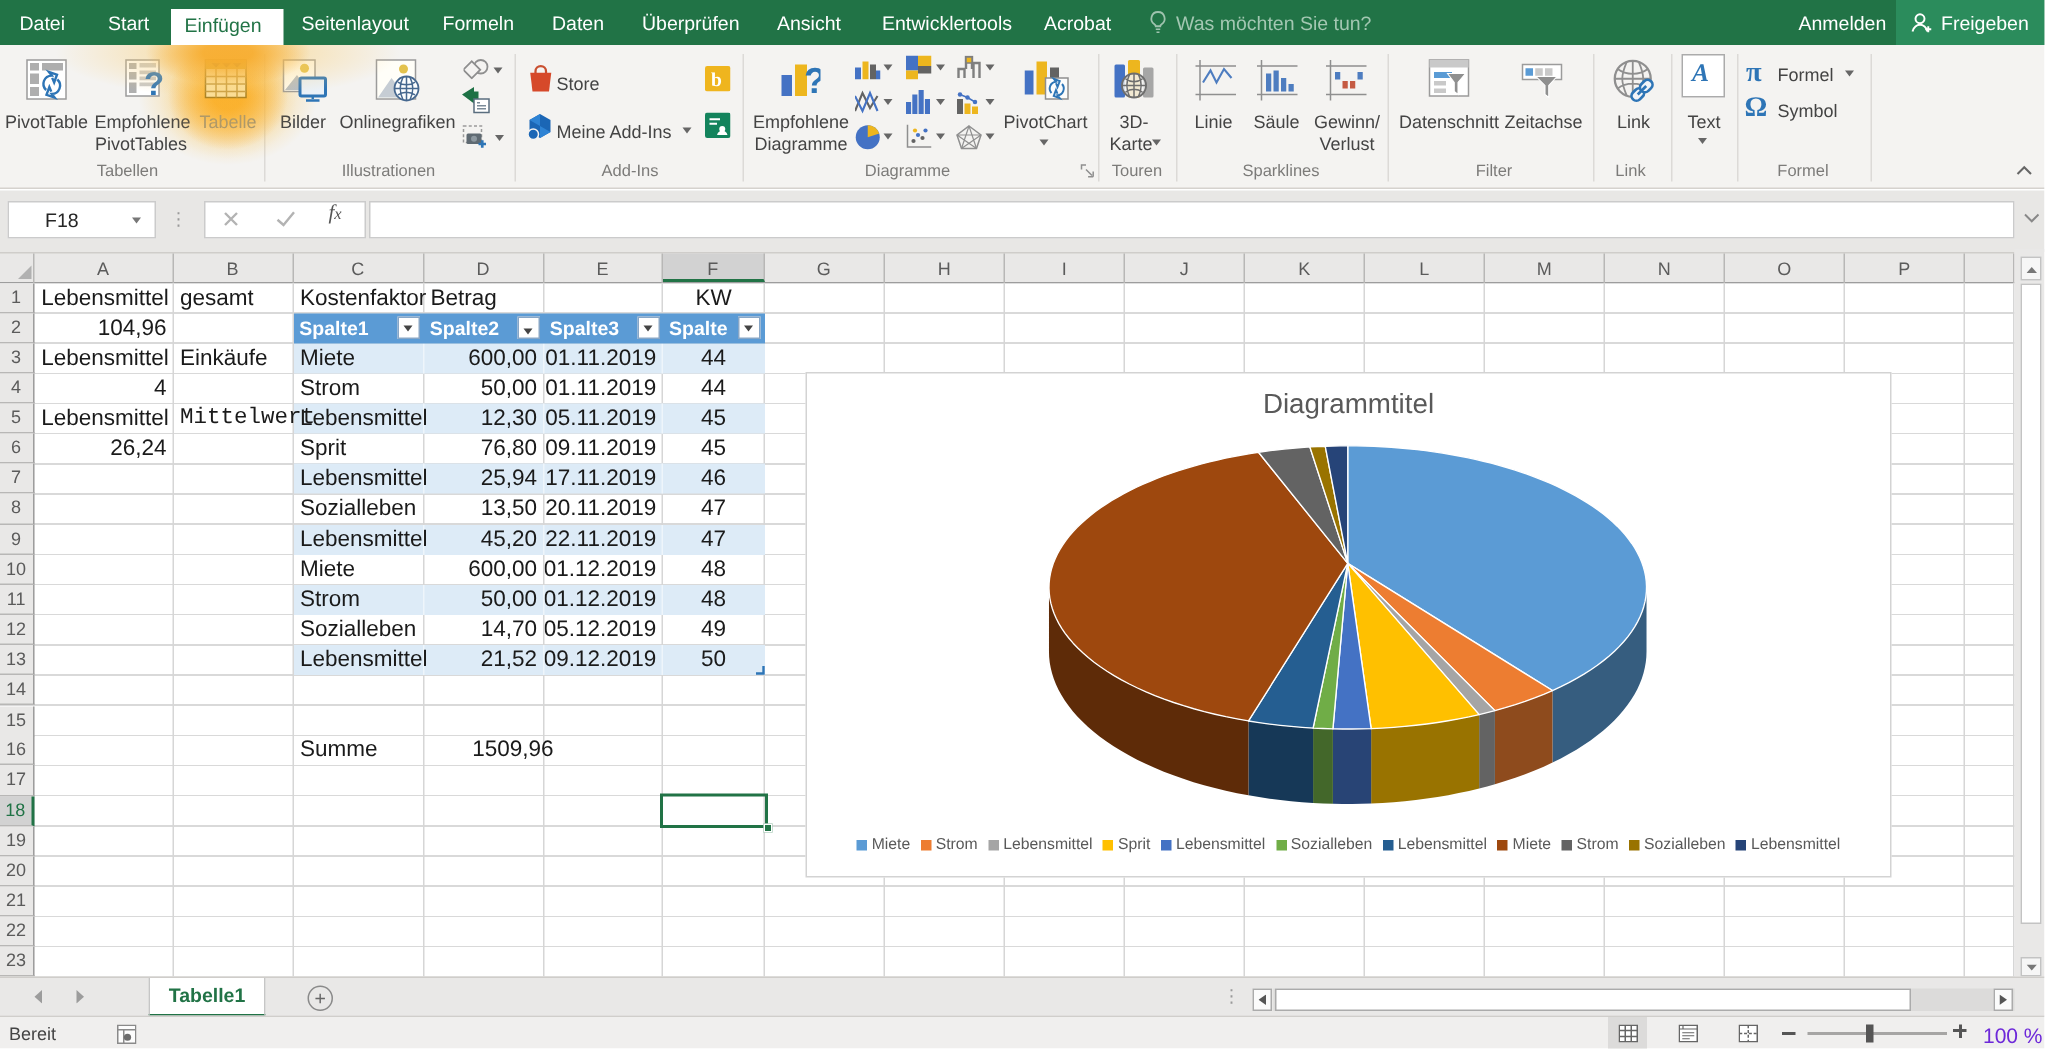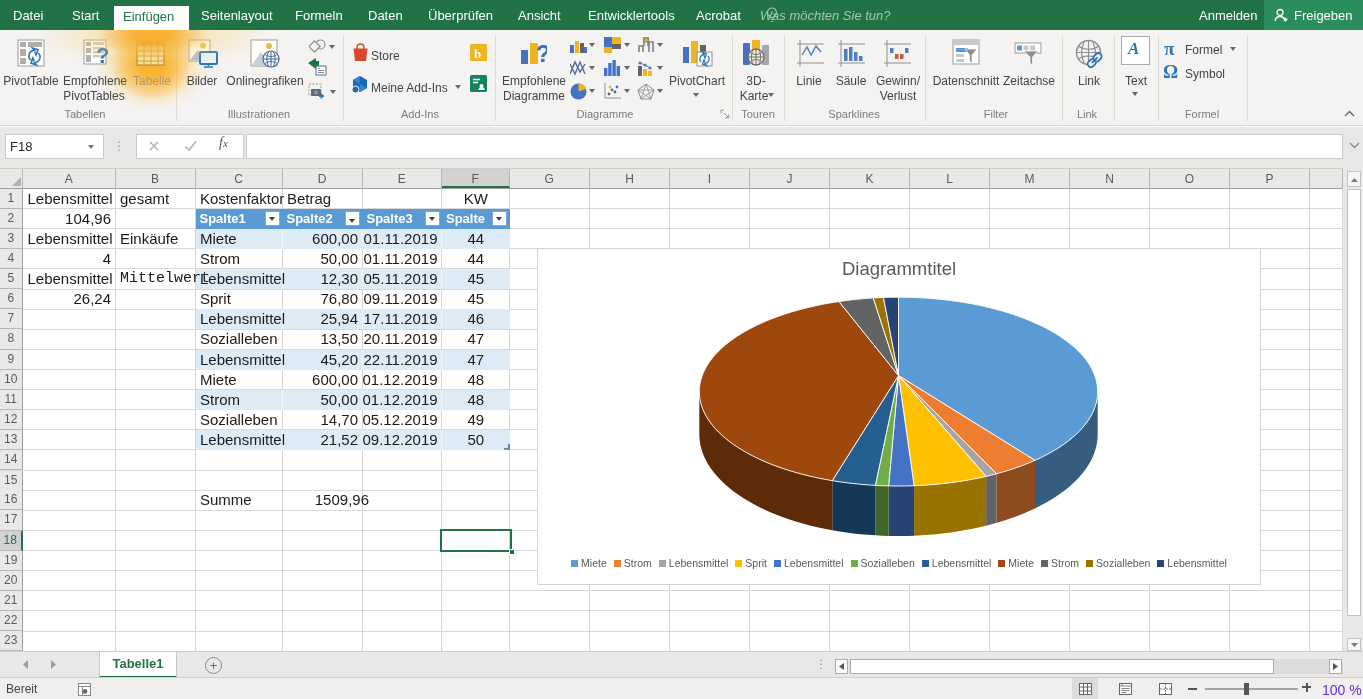--- a/index.html
+++ b/index.html
@@ -33,21 +33,21 @@
 <div class="tab" style="left:295px;">Formeln</div>
 <div class="tab" style="left:368px;">Daten</div>
 <div class="tab" style="left:428px;">Überprüfen</div>
 <div class="tab" style="left:518px;">Ansicht</div>
 <div class="tab" style="left:588px;">Entwicklertools</div>
 <div class="tab" style="left:696px;">Acrobat</div>
 <svg class="abs" style="left:765px;top:7px;" width="14" height="16" viewBox="0 0 14 16">
       <path d="M7 1a4.4 4.4 0 0 1 2.4 8.1c-.6.4-.9.9-.9 1.4H5.5c0-.5-.3-1-.9-1.4A4.4 4.4 0 0 1 7 1z" fill="none" stroke="#9fc3ae" stroke-width="1.2"></path>
       <path d="M5.5 12.5h3M6 14.5h2" stroke="#9fc3ae" stroke-width="1.1"></path>
     </svg>
-<div class="tab" style="left:760px;color:#a3c7b2;font-style:italic;">Was möchten Sie tun?</div>
+<div class="tab" style="left:784px;color:#a3c7b2;">Was möchten Sie tun?</div>
 <div class="tab" style="left:1199px;">Anmelden</div>
 <div class="abs" style="left:1264px;top:0;width:99px;height:30px;background:#2b8c5c;"></div>
 <svg class="abs" style="left:1273px;top:7px;" width="17" height="17" viewBox="0 0 17 17">
       <circle cx="7" cy="5.5" r="3" fill="none" stroke="#fff" stroke-width="1.3"></circle>
       <path d="M2 14c.6-3 3-4.5 5-4.5s4.4 1.5 5 4.5" fill="none" stroke="#fff" stroke-width="1.3"></path>
       <path d="M12.5 10.5v4M10.5 12.5h4" stroke="#fff" stroke-width="1.3"></path>
     </svg>
 <div class="tab" style="left:1294px;">Freigeben</div>
 </div>
 <div id="ribbon" class="abs">
@@ -313,21 +313,21 @@
 <div class="btnlabel" style="left:1185px;top:13px;width:50px;text-align:left">Formel</div>
 <div class="rdarr" style="left:1230px;top:17px"></div>
 <div class="abs" style="left:1163px;top:31px;font-size:19px;font-weight:bold;color:#2e75b6;font-family:'Liberation Serif',serif;">Ω</div>
 <div class="btnlabel" style="left:1185px;top:37px;width:50px;text-align:left">Symbol</div>
 <svg class="abs" style="left:1344px;top:80px" width="11" height="7" viewBox="0 0 11 7">
       <path d="M1 6l4.5-4.5L10 6" fill="none" stroke="#666" stroke-width="1.4"></path>
     </svg>
 </div>
 <div id="glow" class="abs" style="left:32px;top:30px;width:240px;height:100px;pointer-events:none;background:radial-gradient(ellipse 55px 22px at 120px 5px, rgba(247,170,42,0.85) 0 30%, rgba(247,170,42,0) 100%),radial-gradient(ellipse 115px 30px at 120px 5px, rgba(250,205,110,0.7), rgba(250,205,110,0) 100%),radial-gradient(ellipse 46px 40px at 120px 36px, rgba(252,184,50,0.3) 0 20%, rgba(252,184,50,0) 100%);"></div>
 <div id="fxbar" class="abs">
-<div class="abs" style="left:5px;top:7px;width:99px;height:25px;background:#fff;border:1px solid #cbcbcb;font-size:13px;color:#262626;line-height:24px;padding-left:4px;">F18</div>
+<div class="abs" style="left:5px;top:7px;width:99px;height:25px;background:#fff;border:1px solid #cbcbcb;font-size:13px;color:#262626;line-height:24px;padding-left:24px;">F18</div>
 <div class="rdarr" style="left:88px;top:18px;border-top-color:#777;"></div>
 <div class="abs" style="left:113px;top:13px;width:4px;height:14px;color:#9a9a9a;font-size:12px;line-height:13px;">⋮</div>
 <div class="abs" style="left:136px;top:7px;width:108px;height:25px;background:#fff;border:1px solid #cbcbcb;"></div>
 <svg class="abs" style="left:148px;top:13px" width="12" height="12" viewBox="0 0 12 12">
       <path d="M2 2l8 8M10 2l-8 8" stroke="#b3b3b3" stroke-width="1.6"></path>
     </svg>
 <svg class="abs" style="left:184px;top:13px" width="13" height="12" viewBox="0 0 13 12">
       <path d="M1 6.5L5 10 12 1.5" stroke="#b3b3b3" stroke-width="1.6" fill="none"></path>
     </svg>
 <div class="abs" style="left:219px;top:8px;font-size:14px;font-style:italic;color:#555;font-family:'Liberation Serif',serif;">f<span style="font-size:11px;">x</span></div>

